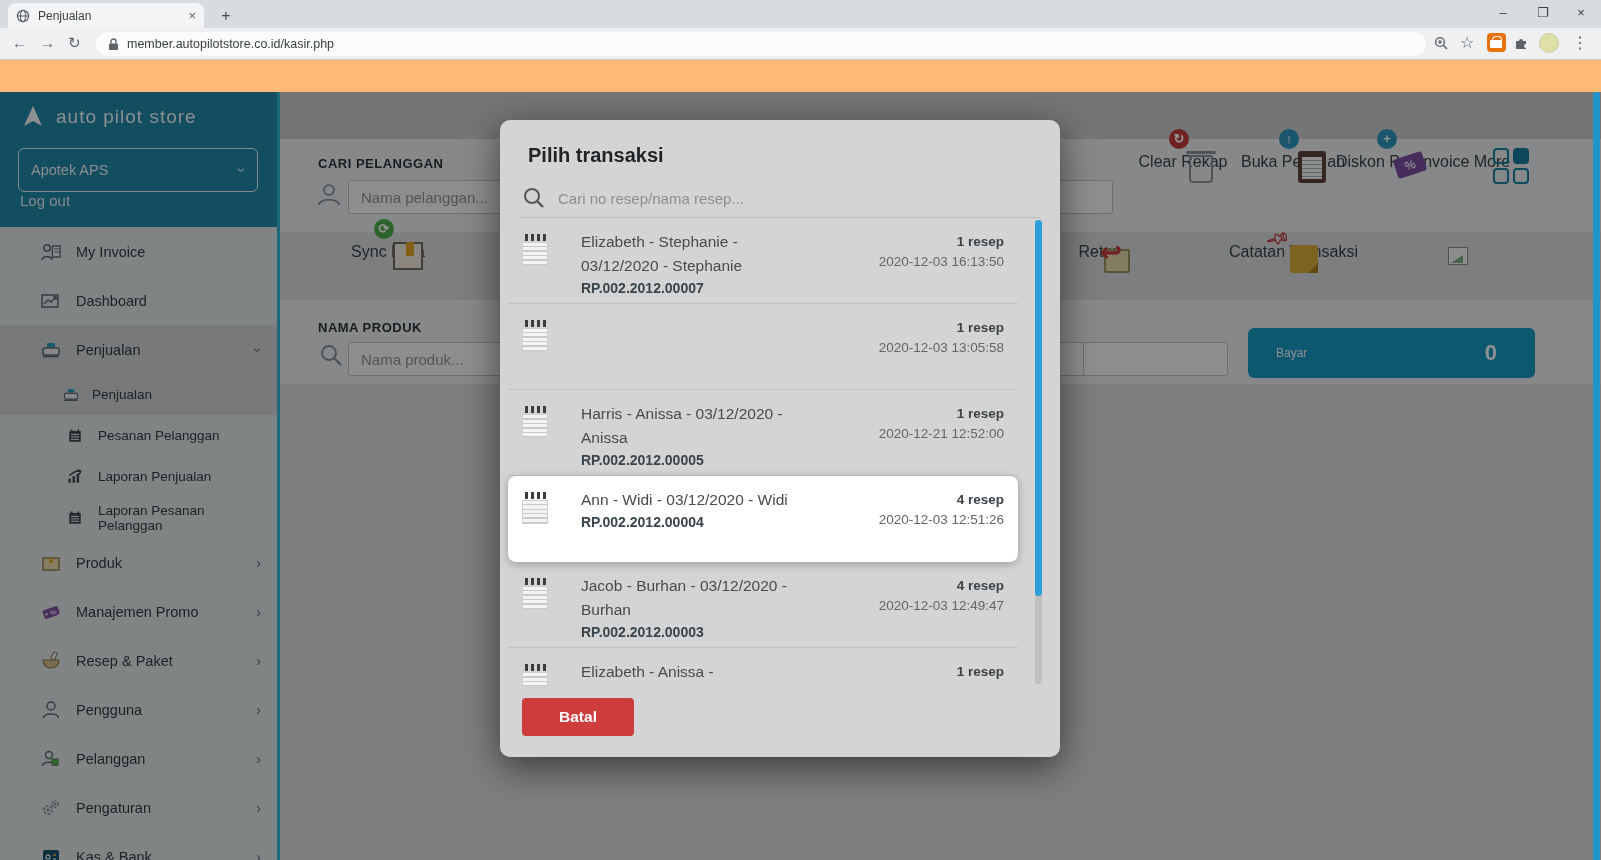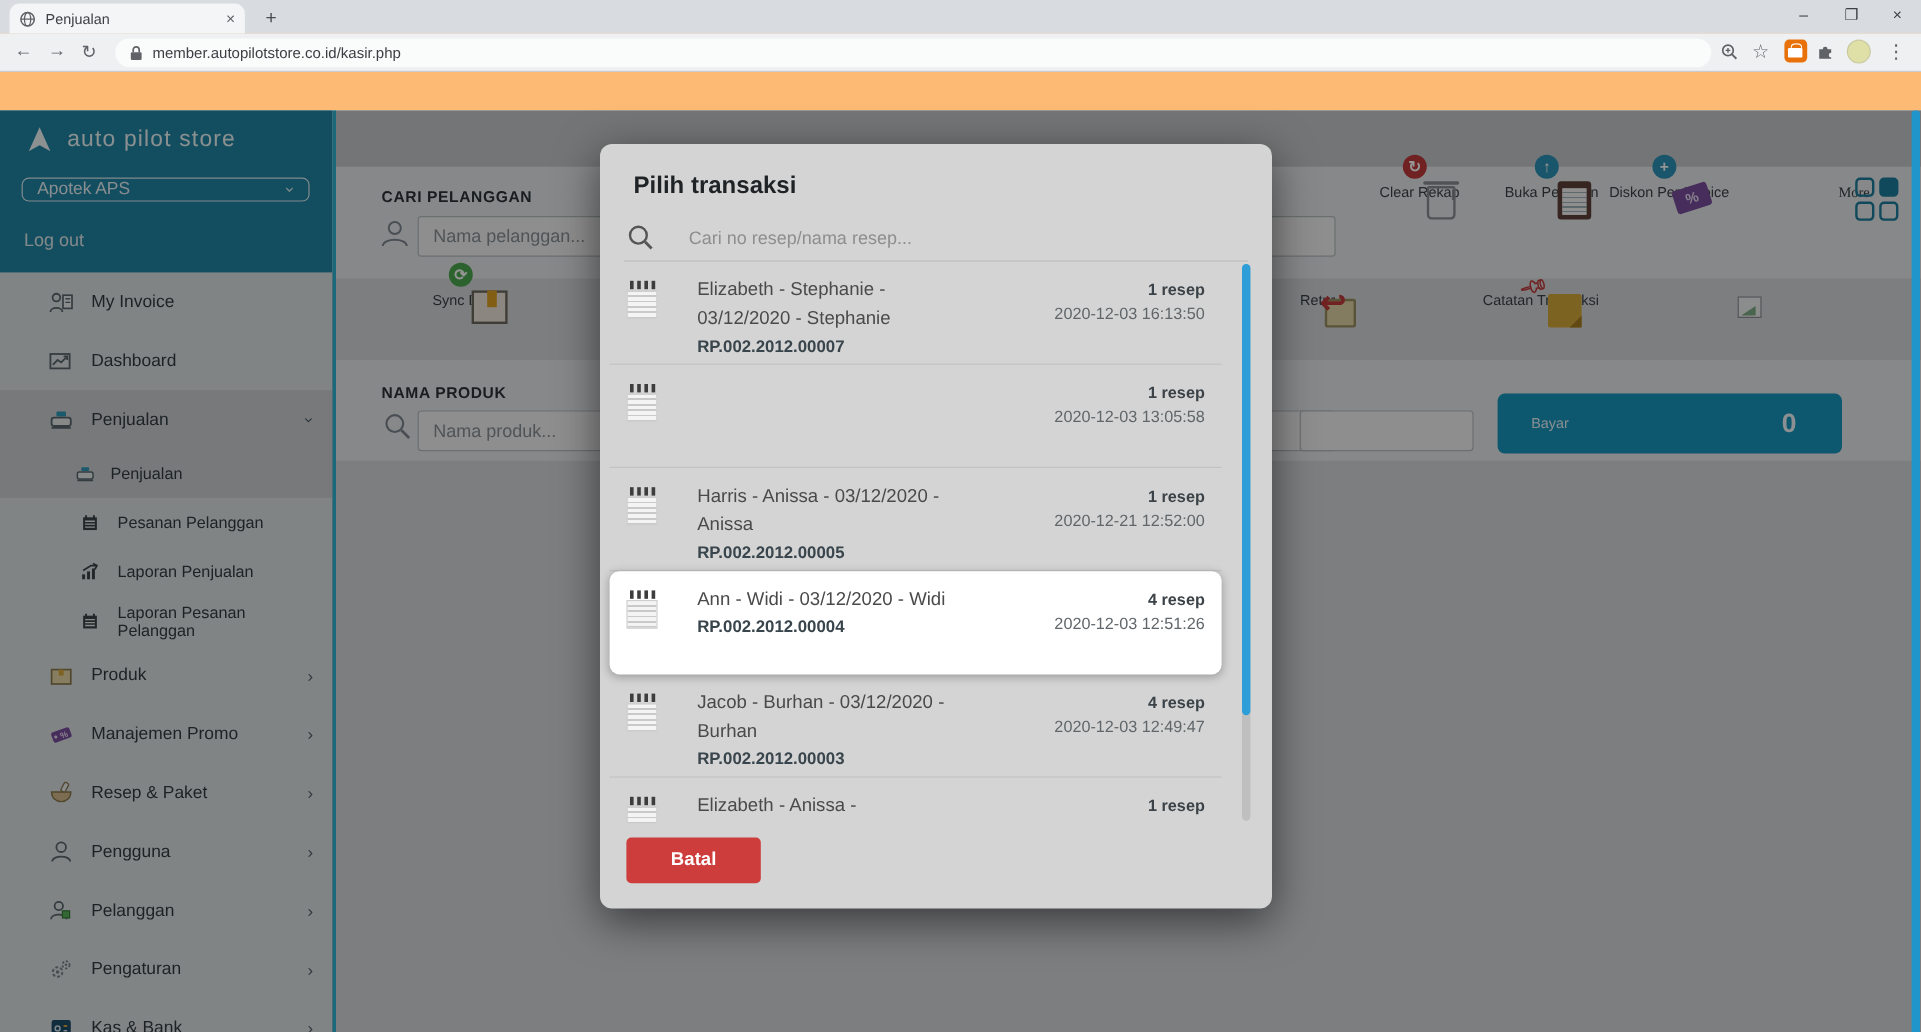--- a/index.html
+++ b/index.html
@@ -23,21 +23,21 @@
   .ext-bag:before { content:""; position:absolute; left:3px; top:7px; width:12px; height:8px; background:#fff; border-radius:1px; }
   .avatar { position:absolute; left:1514px; top:33px; width:20px; height:20px; border-radius:50%; background:#dfe0a8; border:1px solid #c9caa0; }
 
   
   .page { position:absolute; left:0; top:60px; width:1601px; height:800px;margin-top:32px; }
 
   
   .sidebar { position:absolute; left:0; top:0; width:277px; height:800px; background:#dfe3e5; }
   .sb-head { position:absolute; left:0; top:0; width:277px; height:135px; background:#1f86a5; }
   .brand { position:absolute; left:20px; top:12px; display:flex; align-items:center; gap:10px; color:#eef6f8; font-size:19px; letter-spacing:1px; }
-  .store-select { position:absolute; left:18px; top:56px; width:240px; height:20px; border:1.5px solid rgba(255,255,255,.85); border-radius:6px; color:#eaf3f6; font-size:14.5px; display:flex; align-items:center; padding:0 12px; justify-content:flex-start; }
+  .store-select { position:absolute; left:18px; top:56px; width:240px; height:44px; border:1.5px solid rgba(255,255,255,.85); border-radius:6px; color:#eaf3f6; font-size:14.5px; display:flex; align-items:center; padding:0 12px; justify-content:flex-start; }
   .logout { position:absolute; left:20px; top:100px; color:#e2ecef; font-size:15px; }
   .menu { position:absolute; left:0; top:135px; width:277px; bottom:0; }
   .mi { position:relative; height:49px; display:flex; align-items:center; padding:0 16px 0 40px; gap:14px; color:#333c41; font-size:14.5px; }
   .mi.sub { height:41px; padding-left:62px; gap:12px; font-size:13.5px; }
   .mi.sub2 { height:41px; padding-left:66px; gap:14px; font-size:13.5px; }
   .mi.active { background:rgba(0,0,0,.08); }
   .chev { margin-left:auto; color:#55616a; font-size:14px; }
   .chev.down { display:inline-block; transform:rotate(90deg); }
   .sic { width:22px; height:22px; flex:0 0 auto; }
   .sic.sm { width:18px; height:18px; }
@@ -45,21 +45,21 @@
   
   .main { position:absolute; left:277px; top:0; right:0; bottom:0; background:#d7dadc; border-left:3px solid #2fb3d4; }
   .topstrip { position:absolute; left:0; top:0; right:0; height:47px; background:#c6cacc; }
   .card1 { position:absolute; left:0; top:47px; right:0; height:93px; background:#e9ebec; }
   .card2 { position:absolute; left:0; top:208px; right:0; height:84px; background:#e9ebec; }
   .sec-label { position:absolute; font-size:13px; font-weight:bold; color:#2b3337; letter-spacing:.5px; }
   .field { position:absolute; height:34px; background:#f4f5f6; border:1px solid #b9bfc2; border-radius:3px; font-size:15px; color:#3b4247; padding:0 12px; font-family:"Liberation Sans",sans-serif; }
   .field::placeholder { color:#8b9297; }
   .act { position:absolute; width:110px; text-align:center; }
   .act .ic { position:relative; width:40px; height:40px; margin:0 auto; }
-  .act .lbl { margin-top:6px; font-size:12px; color:#3a4247; white-space:nowrap; }
+  .act .lbl { margin-top:6px; font-size:16px; color:#3a4247; white-space:nowrap; }
   .badge { position:absolute; right:-6px; bottom:-2px; width:20px; height:20px; border-radius:50%; color:#fff; font-size:13px; line-height:20px; text-align:center; font-weight:bold; }
   .trash-body { position:absolute; left:6px; top:8px; width:24px; height:28px; border:2px solid #8a9094; border-radius:2px 2px 4px 4px; }
   .trash-lid { position:absolute; left:3px; top:4px; width:30px; height:3px; background:#8a9094; border-radius:2px; }
   .notepad { position:absolute; left:5px; top:4px; width:28px; height:32px; background:#5d4037; border-radius:3px; }
   .notepad:after { content:""; position:absolute; left:4px; top:6px; width:20px; height:22px; background:#f5f5f5; background-image:repeating-linear-gradient(#f5f5f5 0 3px, #9fb3ba 3px 4px); }
   .tagshape { position:absolute; left:4px; top:8px; width:30px; height:20px; background:#7a4f9e; border-radius:3px; transform:rotate(-18deg); color:#e7dcf2; font-size:12px; font-weight:bold; text-align:center; line-height:20px; }
   .gridsq { position:absolute; width:16px; height:16px; border:2.5px solid #1b7f9e; border-radius:4px; }
   .gridsq.fill { background:#1b7f9e; }
   .syncbox { position:absolute; left:5px; top:5px; width:30px; height:28px; background:#efe9dd; border:2px solid #6d6a5f; }
   .syncbox:after { content:""; position:absolute; left:11px; top:-2px; width:8px; height:14px; background:#e0a224; }
@@ -74,21 +74,21 @@
   .pay-label { color:#eaf5f9; font-size:12px; }
   .pay-amount { color:#f2f9fb; font-size:22px; font-weight:bold; }
 
   
   .dim { position:absolute; left:0; top:0; right:0; bottom:0; background:rgba(0,0,0,.42); z-index:30; }
   .edge-strip { position:absolute; left:1593px; top:0; width:7px; height:800px; background:#2095cc; z-index:40; border-radius:3px; }
 
   
   .modal { position:absolute; left:500px; top:28px; width:560px; height:637px; background:#d4d4d4; border-radius:10px; box-shadow:0 10px 36px rgba(0,0,0,.55); z-index:50; }
   .m-title { position:absolute; left:28px; top:24px; font-size:20px; font-weight:bold; color:#1f2326; }
-  .m-search { position:absolute; left:22px; top:62px; right:40px; height:32px; display:flex; align-items:center; gap:28px; }
+  .m-search { position:absolute; left:22px; top:62px; right:40px; height:32px; display:flex; align-items:center; gap:12px; }
   .m-search input { flex:1; background:transparent; border:none; outline:none; font-size:15px; color:#3e3e3e; font-family:"Liberation Sans",sans-serif; }
   .m-search input::placeholder { color:#8e8e8e; }
   .m-divider { position:absolute; left:20px; top:97px; right:20px; height:1px; background:#bdbdbd; }
   .txn-list { position:absolute; left:0; top:98px; width:560px; height:468px; overflow:hidden; }
   .txn-row { position:relative; height:86px; margin:0 42px 0 8px; padding:12px 0 0 12px; border-bottom:1px solid #c3c3c3; }
   .txn-row.selected { background:#fff; border-radius:8px; border-bottom:none; box-shadow:0 2px 8px rgba(0,0,0,.28); }
   .txn-icon { position:absolute; left:14px; top:16px; width:26px; }
   .txn-dots { display:flex; gap:3px; padding-left:3px; }
   .txn-dots i { display:block; width:3px; height:7px; background:#3d3d3d; }
   .txn-paper { display:block; width:26px; height:24px; margin-top:1px; border:1px solid #cfcfcf; background-image:repeating-linear-gradient(#f4f4f4 0 3px, #c9c9c9 3px 4.5px); }
@@ -316,21 +316,21 @@
         <div class="lbl">Clear Rekap</div>
       </div>
       <div class="act" style="left:958px; top:55px;">
         <span class="ic"><span class="notepad"></span><span class="badge" style="background:#2b93b8;">↑</span></span>
         <div class="lbl">Buka Pesanan</div>
       </div>
       <div class="act" style="left:1056px; top:55px;">
         <span class="ic"><span class="tagshape">%</span><span class="badge" style="background:#2b93b8;">+</span></span>
         <div class="lbl">Diskon Per Invoice</div>
       </div>
-      <div class="act" style="left:1210px; top:55px;font-family:Liberation Serif, serif;">
+      <div class="act" style="left:1157px; top:55px;">
         <span class="ic">
           <span class="gridsq" style="left:1px; top:1px;"></span><span class="gridsq fill" style="left:21px; top:1px;"></span>
           <span class="gridsq" style="left:1px; top:21px;"></span><span class="gridsq" style="left:21px; top:21px;"></span>
         </span>
         <div class="lbl">More</div>
       </div>
 
       <div class="act" style="left:53px; top:145px;">
         <span class="ic"><span class="syncbox"></span><span class="badge" style="background:#4ca94e;">⟳</span></span>
         <div class="lbl">Sync Data</div>

